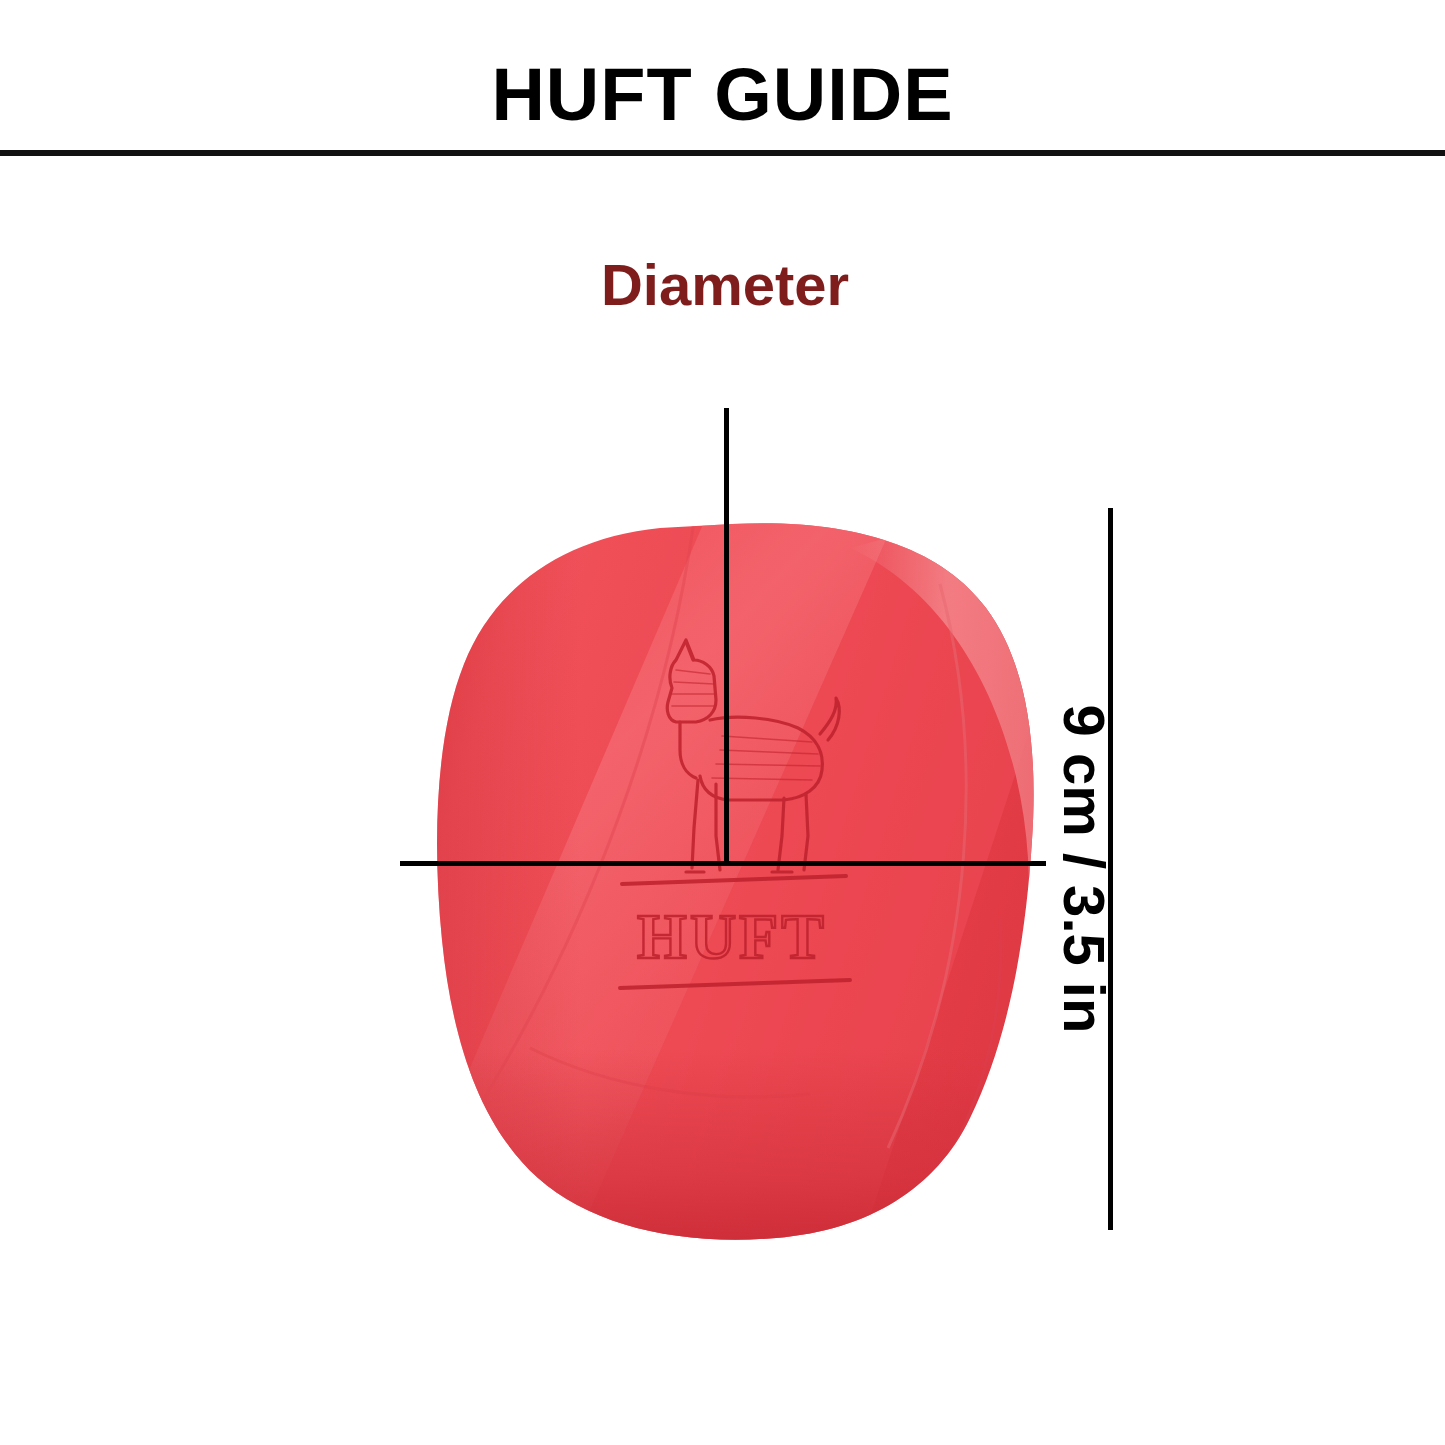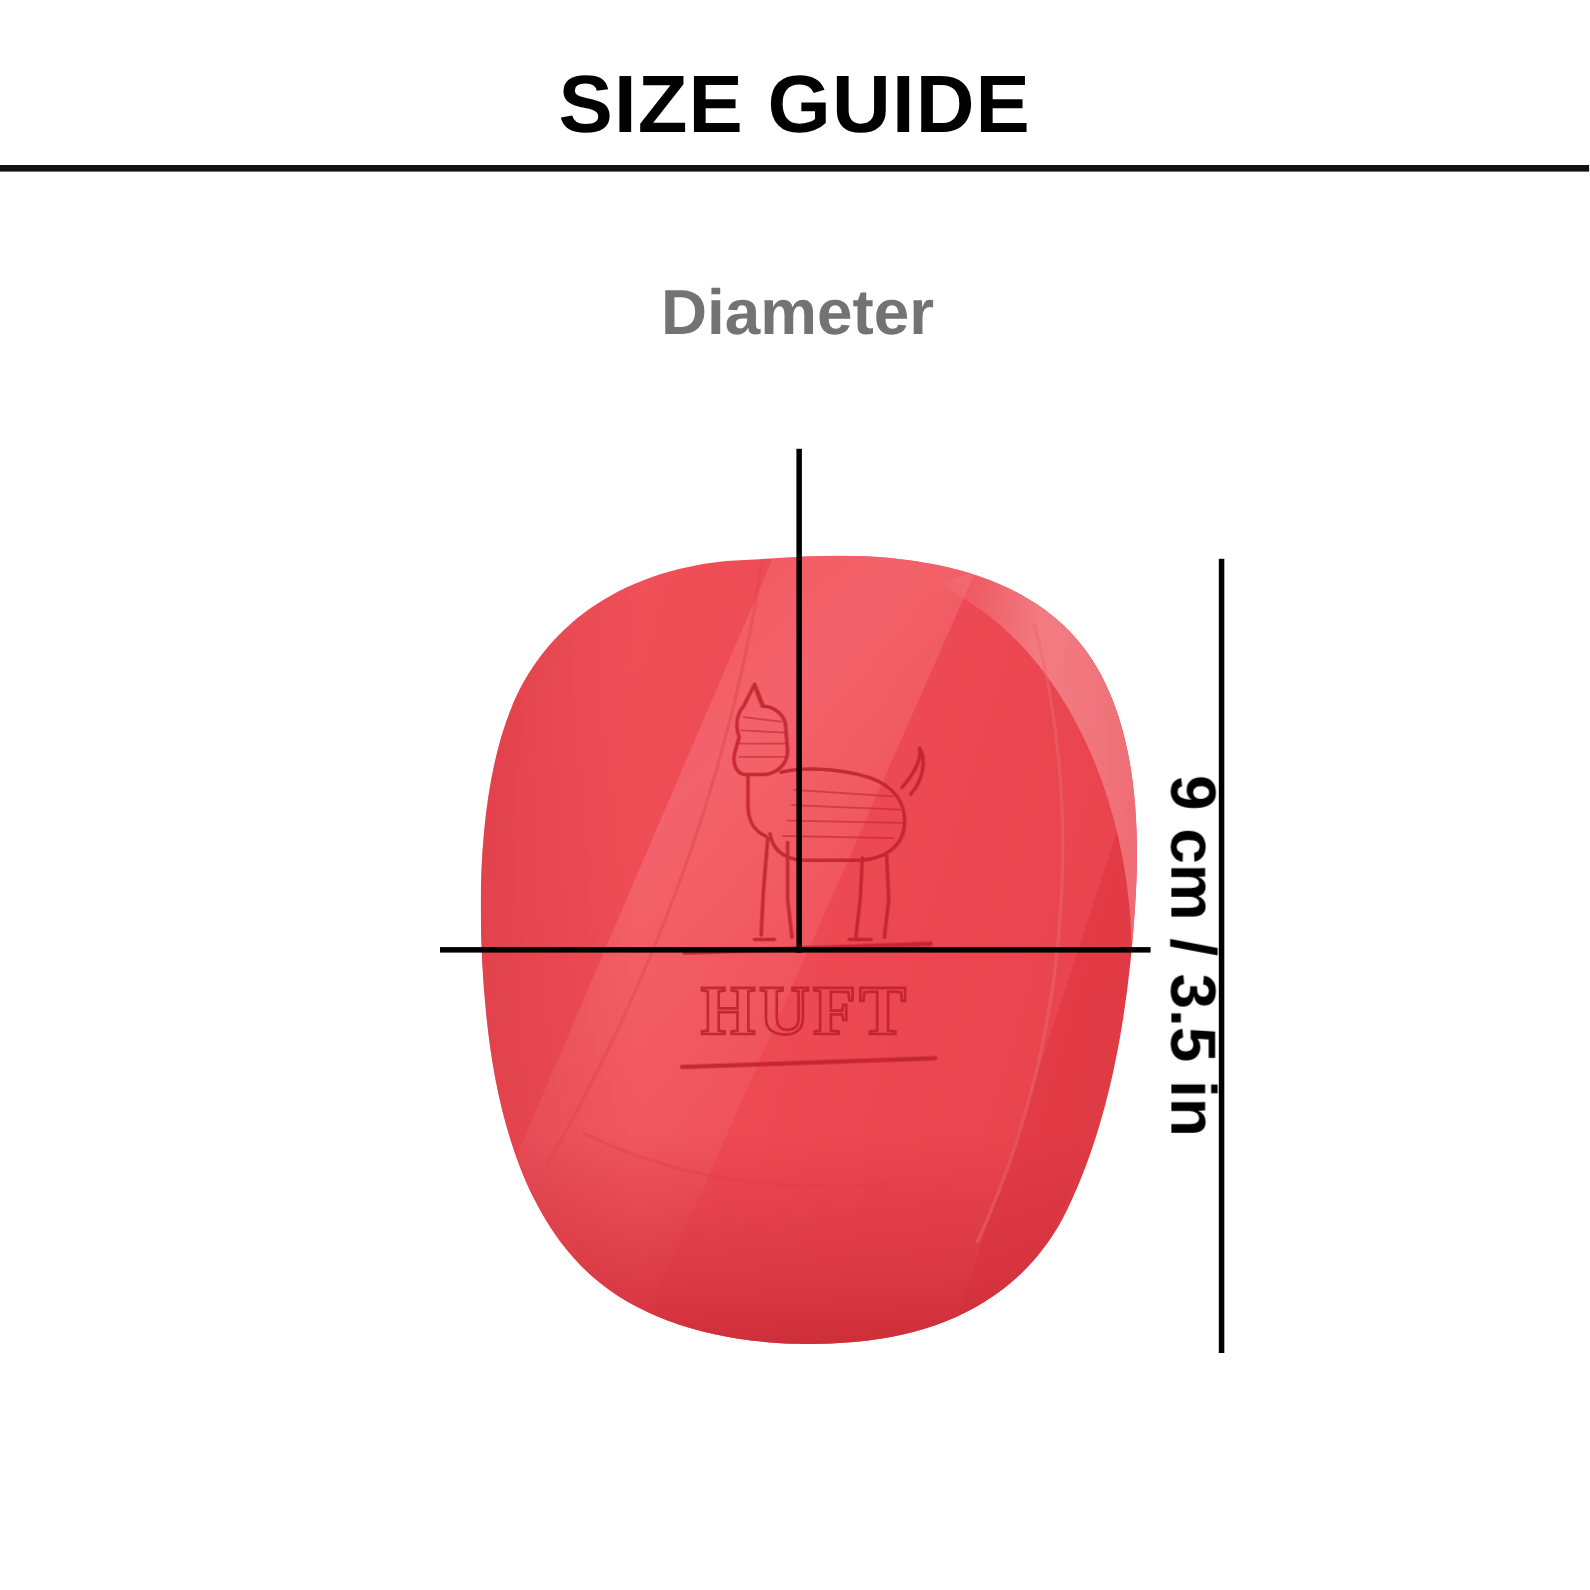--- a/index.html
+++ b/index.html
@@ -40,21 +40,21 @@
     background: #111111;
   }
 
   
   .diam-caption {
     position: absolute;
     left: 430px;
     top: 248px;
     width: 590px;
     text-align: center;
-    color: #737373;
+    color: #7f1d1d;
     font-weight: bold;
     font-size: 58px;
     line-height: 1.26;
   }
   .diam-caption .l2 { display: block; }
 
   
   .vline-diameter {
     position: absolute;
     left: 724px;
@@ -94,32 +94,32 @@
     font-size: 58px;
     line-height: 80px;
     white-space: nowrap;
     text-align: center;
   }
 
   
   #product {
     position: absolute;
     left: 380px;
-    top: 470px;
+    top: 488px;
     width: 690px;
     height: 790px;
   }
   #product svg { display: block; width: 100%; height: 100%; }
 </style>
 </head>
 <body>
 
 <div id="page">
 
-  <div class="header-title">SIZE GUIDE</div>
+  <div class="header-title">HUFT GUIDE</div>
   <div class="header-rule"></div>
 
   <div class="diam-caption">
     <span>Diameter</span>
   </div>
 
   <div id="product">
     <svg viewBox="0 0 690 790" xmlns="http://www.w3.org/2000/svg">
       <defs>
 

